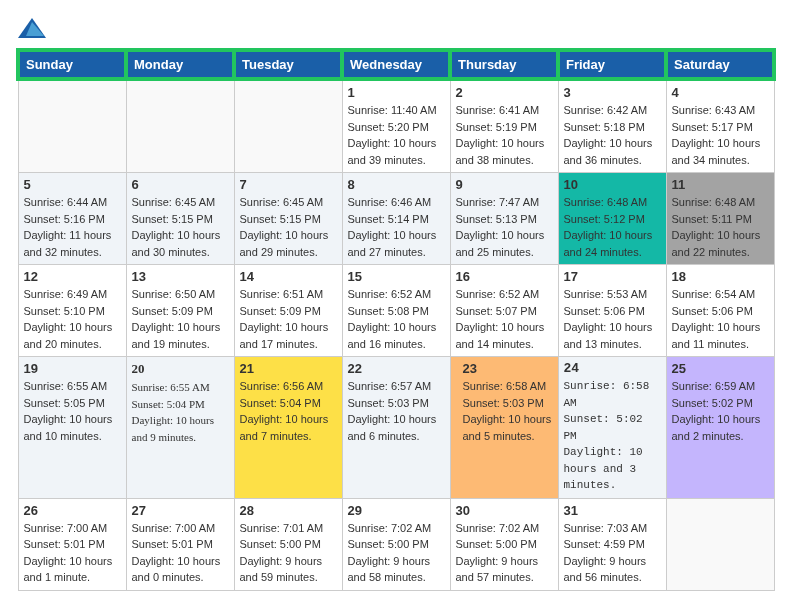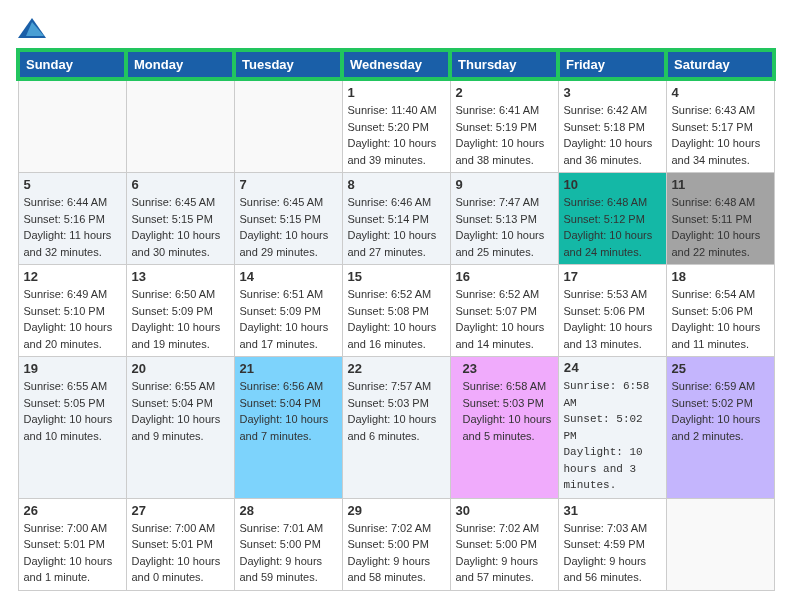--- a/index.html
+++ b/index.html
@@ -264,45 +264,45 @@
       </tr>
       <tr>
         <td style="background: rgb(240, 244, 248); margin-top: 38px;">
           <span class="day-number">19</span>
           <div class="day-info">
             <div>Sunrise: 6:55 AM</div>
             <div>Sunset: 5:05 PM</div>
             <div>Daylight: 10 hours and 10 minutes.</div>
           </div>
         </td>
-        <td style="background: rgb(240, 244, 248);">
+        <td style="background: rgb(240, 244, 248); font-family: Liberation Serif, serif;">
           <span class="day-number">20</span>
           <div class="day-info">
             <div>Sunrise: 6:55 AM</div>
             <div>Sunset: 5:04 PM</div>
             <div>Daylight: 10 hours and 9 minutes.</div>
           </div>
         </td>
-        <td style="background: #7dd3fc;">
+        <td style="background: #fde047;">
           <span class="day-number">21</span>
           <div class="day-info">
             <div>Sunrise: 6:56 AM</div>
             <div>Sunset: 5:04 PM</div>
             <div>Daylight: 10 hours and 7 minutes.</div>
           </div>
         </td>
         <td style="background: rgb(240, 244, 248);">
           <span class="day-number">22</span>
           <div class="day-info">
-            <div>Sunrise: 7:57 AM</div>
+            <div>Sunrise: 6:57 AM</div>
             <div>Sunset: 5:03 PM</div>
             <div>Daylight: 10 hours and 6 minutes.</div>
           </div>
         </td>
-        <td style="background: #f0abfc; padding-left: 12px;">
+        <td style="background: #fdba74; padding-left: 12px;">
           <span class="day-number">23</span>
           <div class="day-info">
             <div>Sunrise: 6:58 AM</div>
             <div>Sunset: 5:03 PM</div>
             <div>Daylight: 10 hours and 5 minutes.</div>
           </div>
         </td>
         <td style="background: rgb(240, 244, 248); font-family: Liberation Mono, monospace;">
           <span class="day-number">24</span>
           <div class="day-info">

